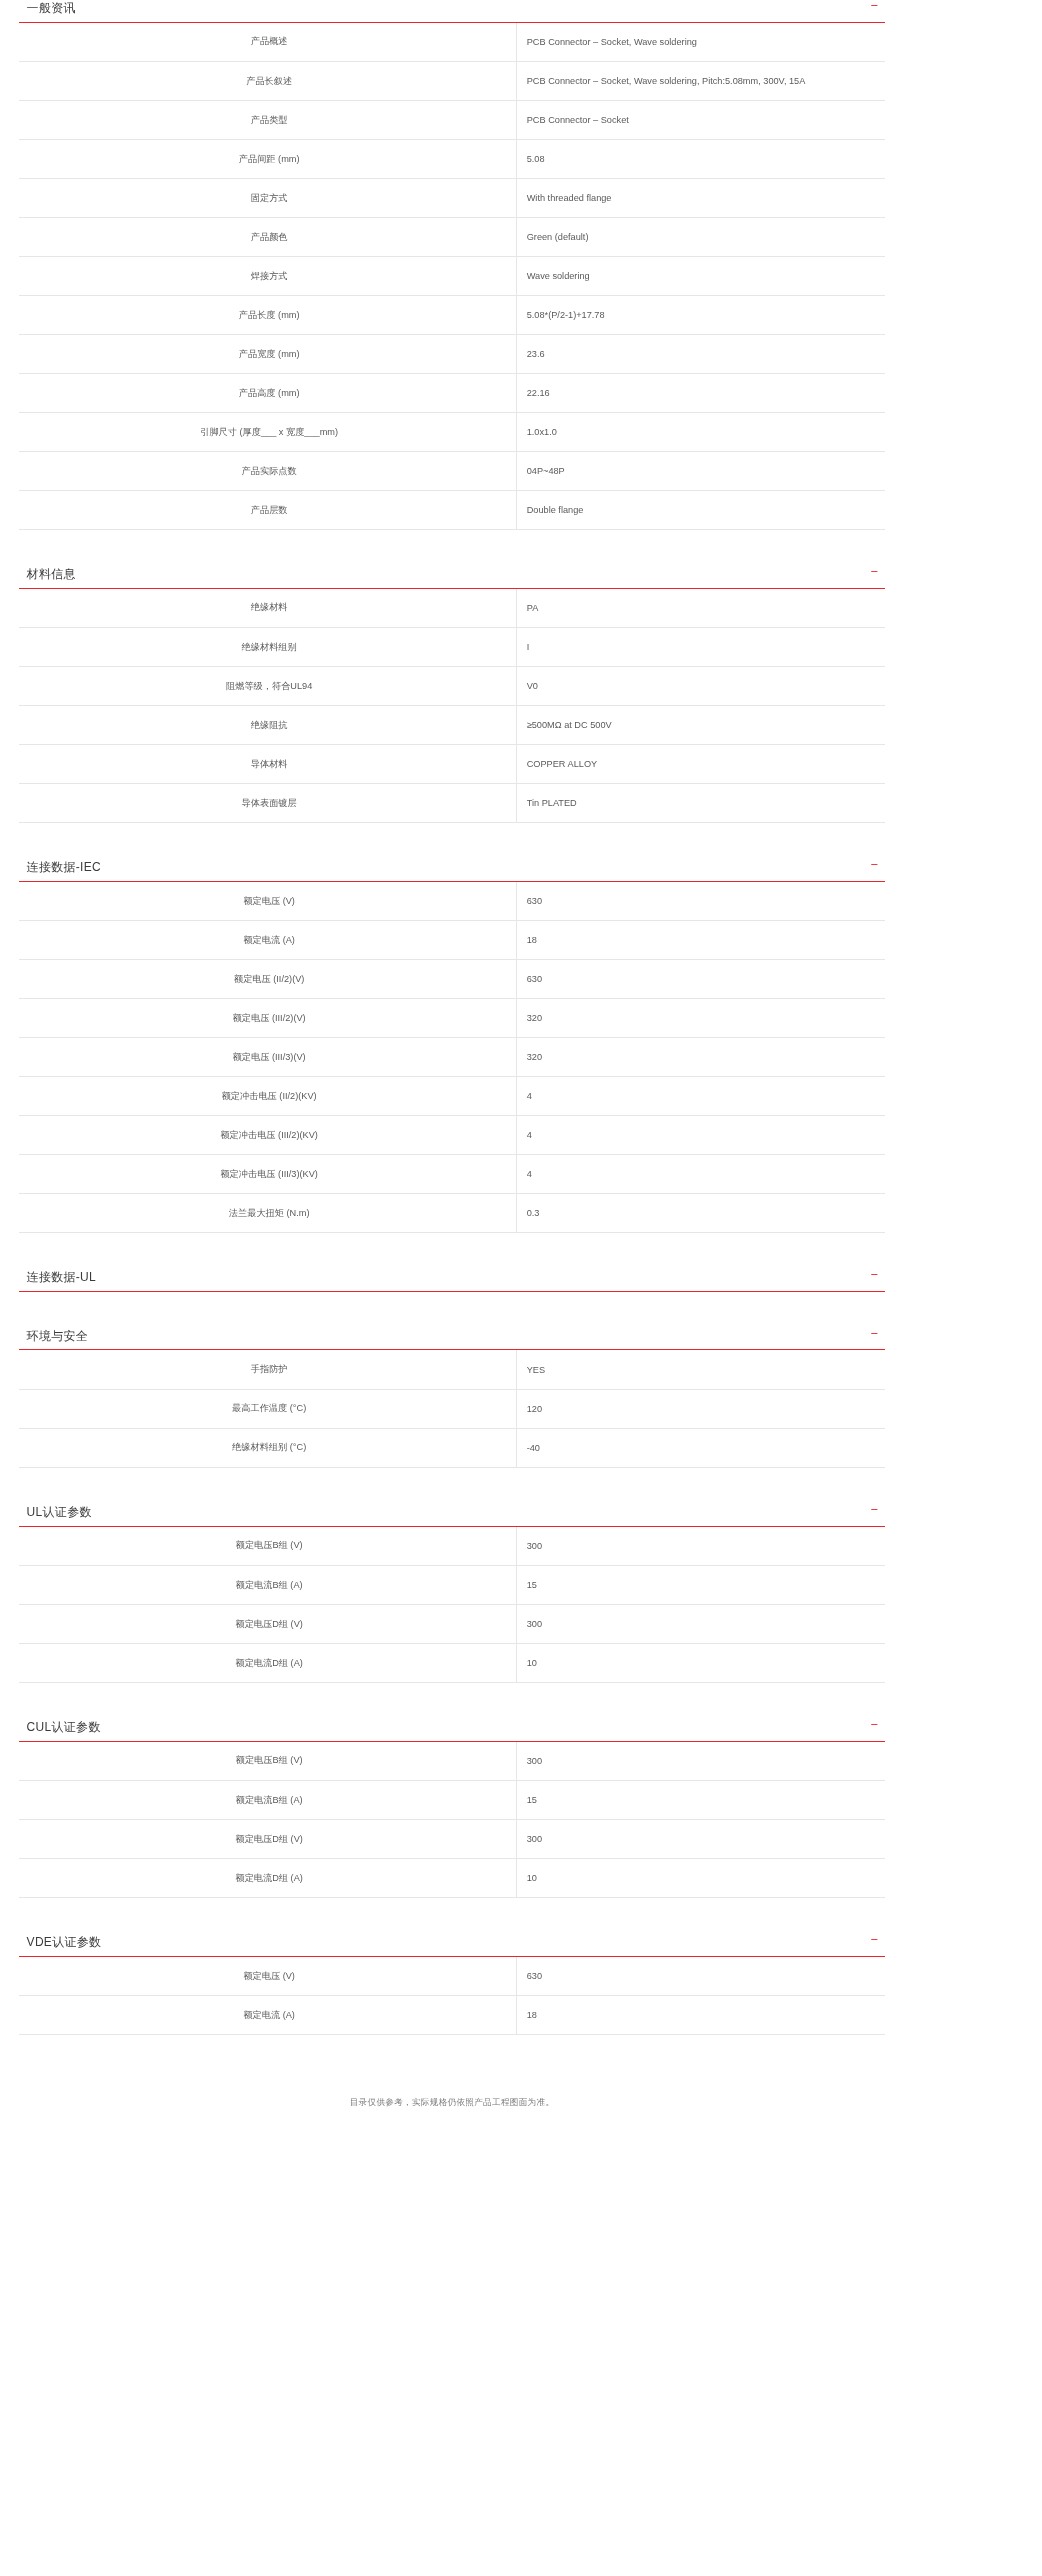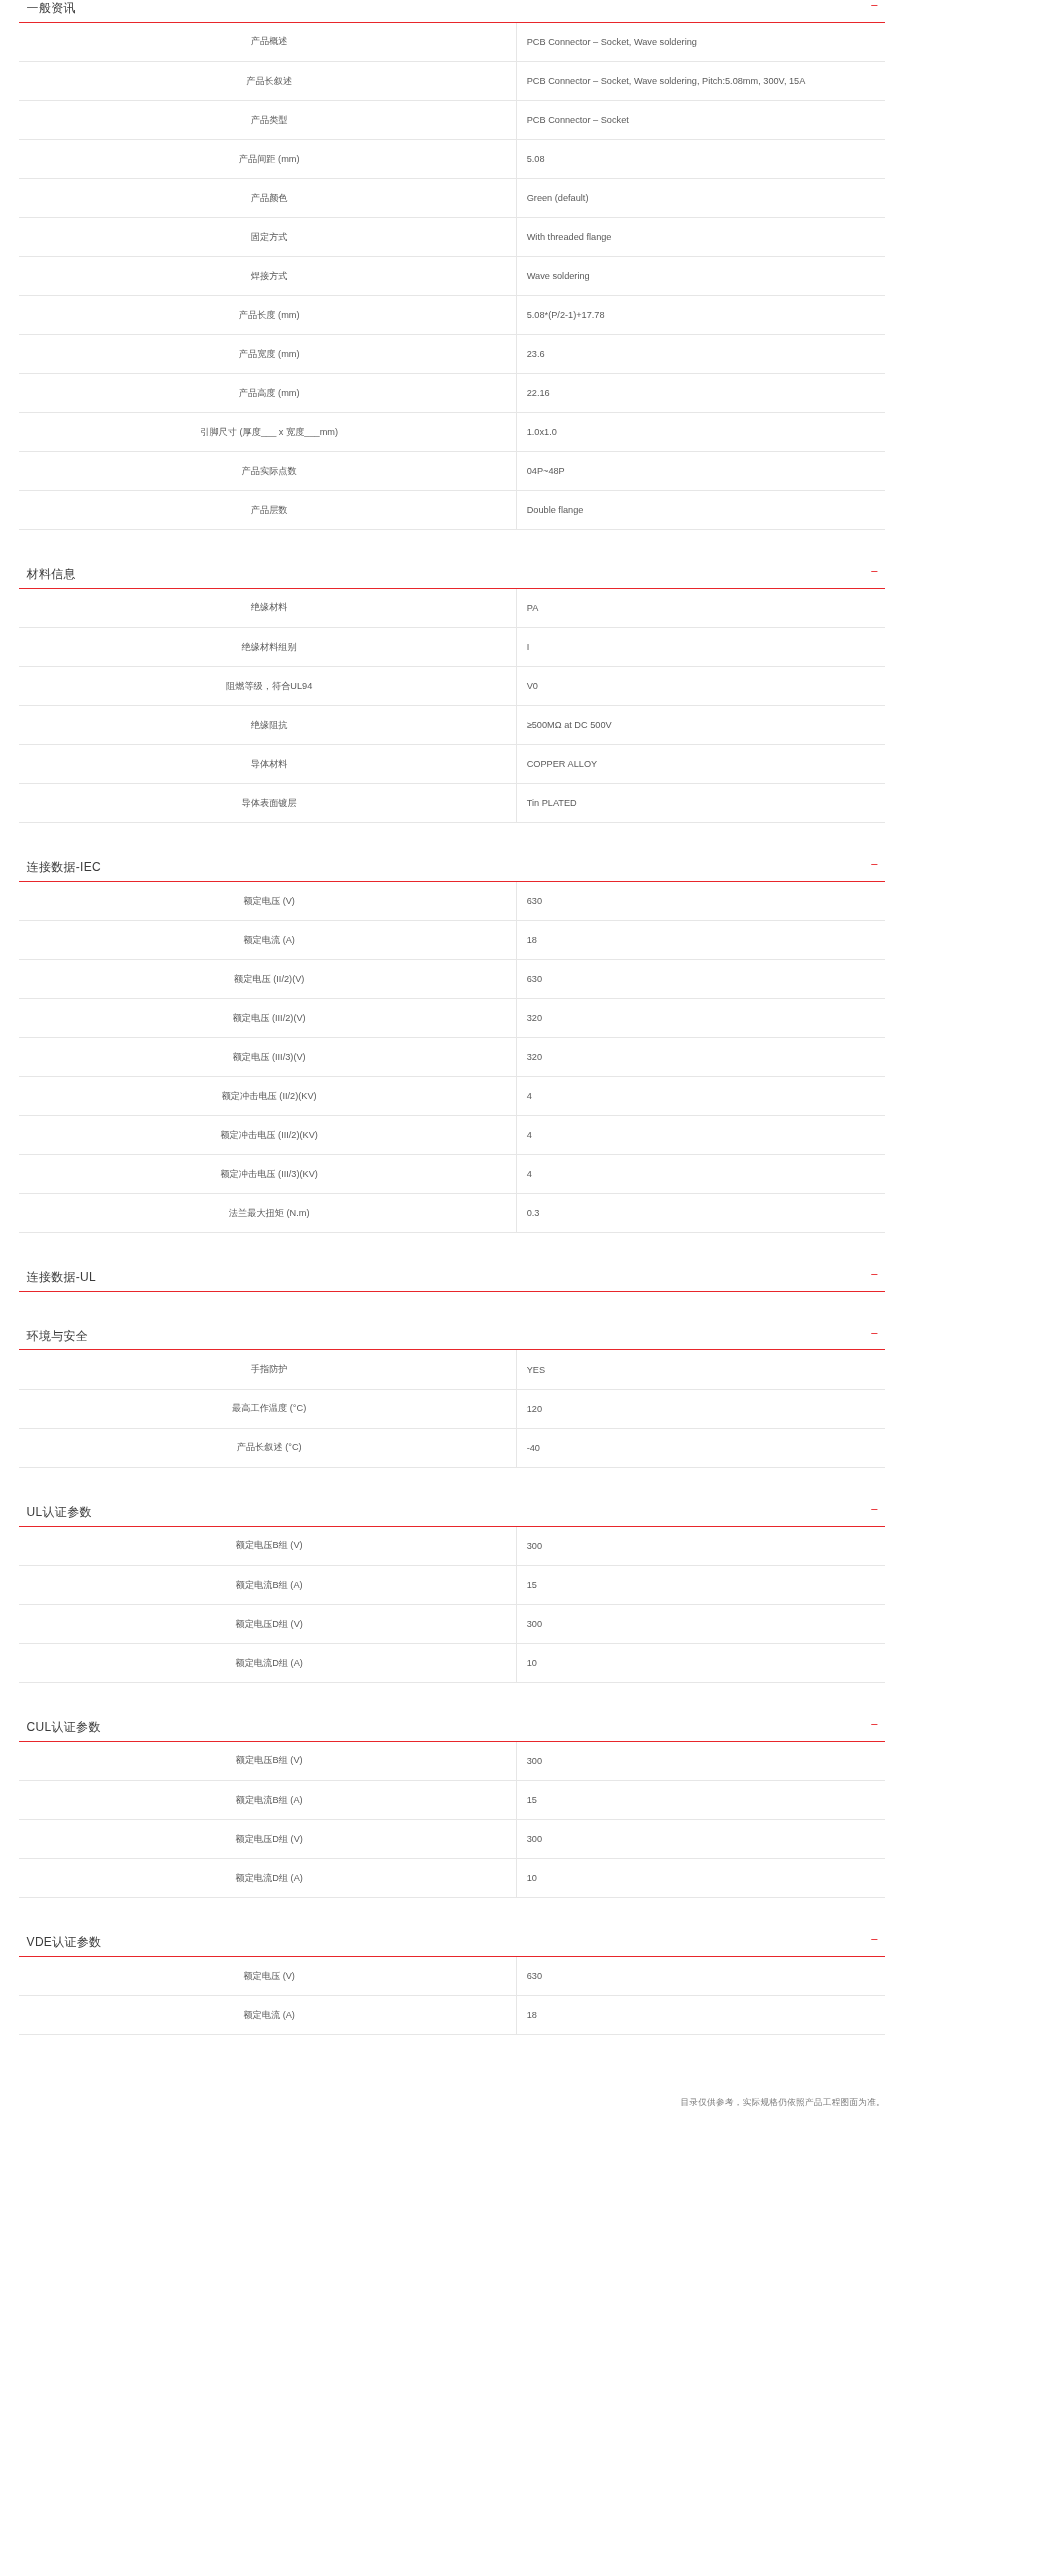--- a/index.html
+++ b/index.html
@@ -63,21 +63,21 @@
   }
   table.spec td.label {
     width: 497px;
     border-right: 0.6px solid #e6e6e6;
     text-align: center;
     padding-left: 14px;
   }
   table.spec td.value {
   }
   .footer {
-    text-align: right;
+    text-align: center;
     font-size: 8.6px;
     color: #7a7a7a;
     padding: 25.5px 0 19px 0;
     letter-spacing: 0.3px;
     font-family: Liberation Mono, monospace;
   }
 </style>
 </head>
 <body>
 
@@ -100,28 +100,28 @@
             </tr>
             <tr>
               <td class="label">产品类型</td>
               <td class="value">PCB Connector – Socket</td>
             </tr>
             <tr>
               <td class="label">产品间距 (mm)</td>
               <td class="value">5.08</td>
             </tr>
             <tr>
+              <td class="label">固定方式</td>
+              <td class="value">With threaded flange</td>
+            </tr>
+            <tr>
               <td class="label">产品颜色</td>
               <td class="value">Green (default)</td>
             </tr>
             <tr>
-              <td class="label">固定方式</td>
-              <td class="value">With threaded flange</td>
-            </tr>
-            <tr>
               <td class="label">焊接方式</td>
               <td class="value">Wave soldering</td>
             </tr>
             <tr>
               <td class="label">产品长度 (mm)</td>
               <td class="value">5.08*(P/2-1)+17.78</td>
             </tr>
             <tr>
               <td class="label">产品宽度 (mm)</td>
               <td class="value">23.6</td>
@@ -240,21 +240,21 @@
           <tbody>
             <tr>
               <td class="label">手指防护</td>
               <td class="value">YES</td>
             </tr>
             <tr>
               <td class="label">最高工作温度 (°C)</td>
               <td class="value">120</td>
             </tr>
             <tr>
-              <td class="label">产品长叙述 (°C)</td>
+              <td class="label">绝缘材料组别 (°C)</td>
               <td class="value">-40</td>
             </tr>
           </tbody>
         </table>
       </div>
       <div class="section">
         <div class="section-header">
           <div class="section-title">UL认证参数</div>
           <div class="collapse-toggle">−</div>
         </div>

